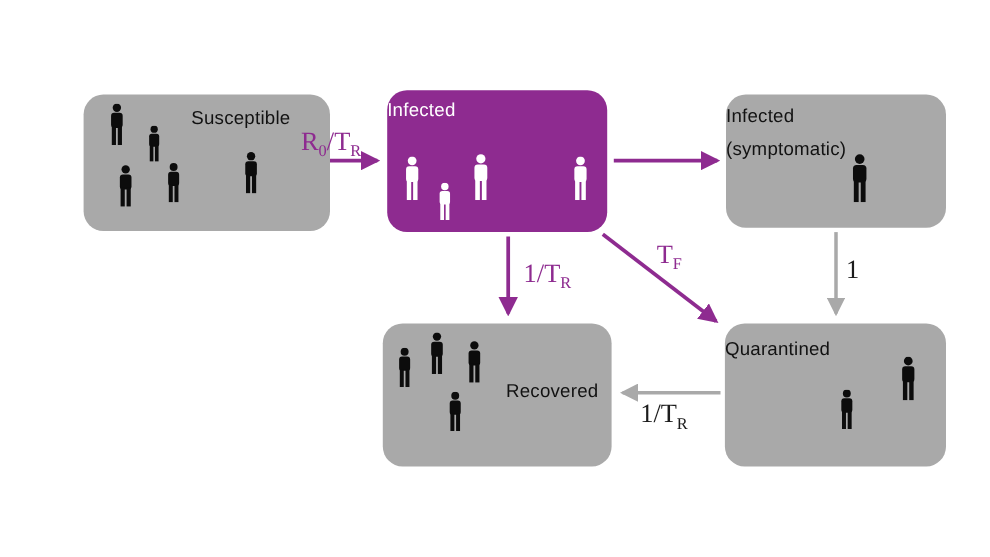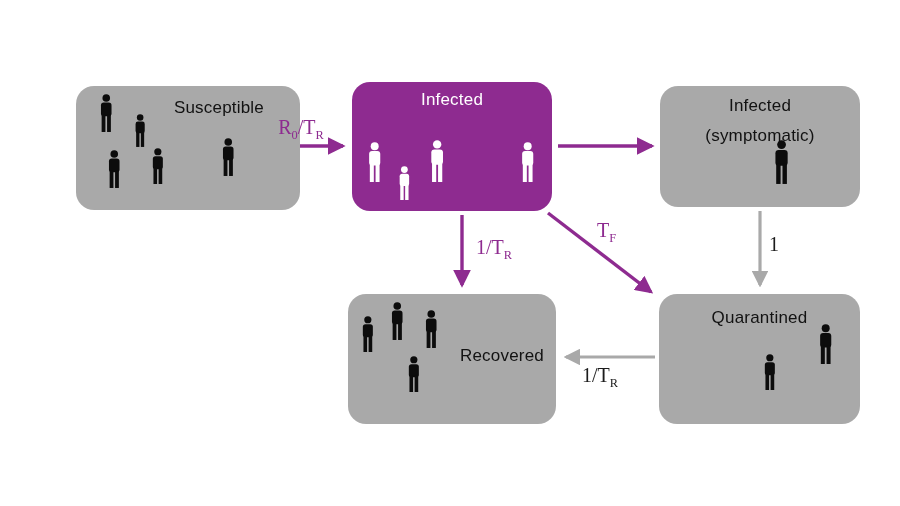--- a/index.html
+++ b/index.html
@@ -8,27 +8,27 @@
     font-family:"Liberation Sans",sans-serif;overflow:hidden;
   }
   .box{position:absolute;background:#a9a9a9;border-radius:18px;}
   .box.purple{background:#8e2b90;}
   #box-susceptible{left:40px;top:86px;width:224px;height:124px;margin-left:36px;}
   #box-ia{left:352px;top:82px;width:200px;height:129px;}
   #box-is{left:660px;top:86px;width:200px;height:121px;}
   #box-recovered{left:348px;top:294px;width:208px;height:130px;}
   #box-quarantined{left:659px;top:294px;width:201px;height:130px;}
   .lbl{position:absolute;color:#121212;font-size:17px;letter-spacing:.2px;white-space:nowrap;}
-  .lbl.centered{left:0;width:100%;text-align:center;}
+  .lbl.centered{left:0;width:100%;}
   .lbl.light{color:#ffffff;}
   .person{position:absolute;}
   .person-dark{fill:#0c0c0c;}
   .person-light{fill:#ffffff;}
   .rate{
-    position:absolute;font-family:"Liberation Serif",serif;font-size:20px;
+    position:absolute;font-family:"Liberation Serif",serif;font-size:24px;
     color:#8e2b90;text-align:center;white-space:nowrap;
   }
   .rate.dark-text{color:#1c1c1c;}
   .rate sub{font-size:62%;line-height:0;}
   #arrows{position:absolute;left:0;top:0;pointer-events:none;}
   #icon-defs{position:absolute;width:0;height:0;overflow:hidden;}
 </style>
 </head>
 <body>
 

